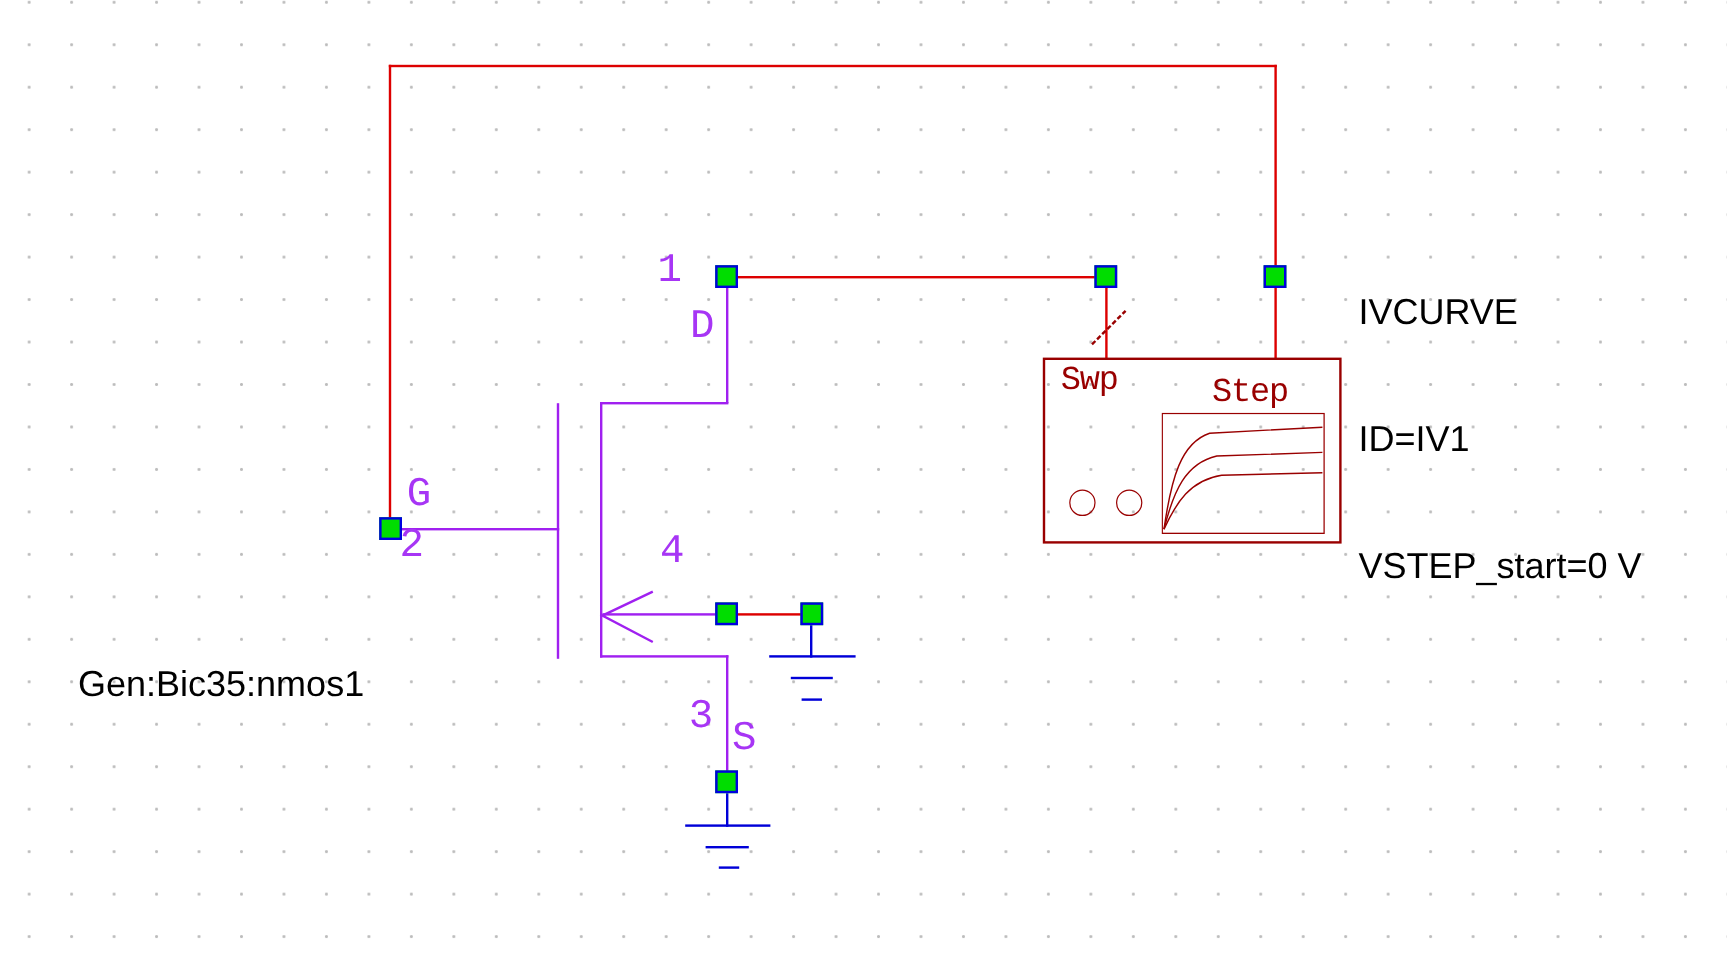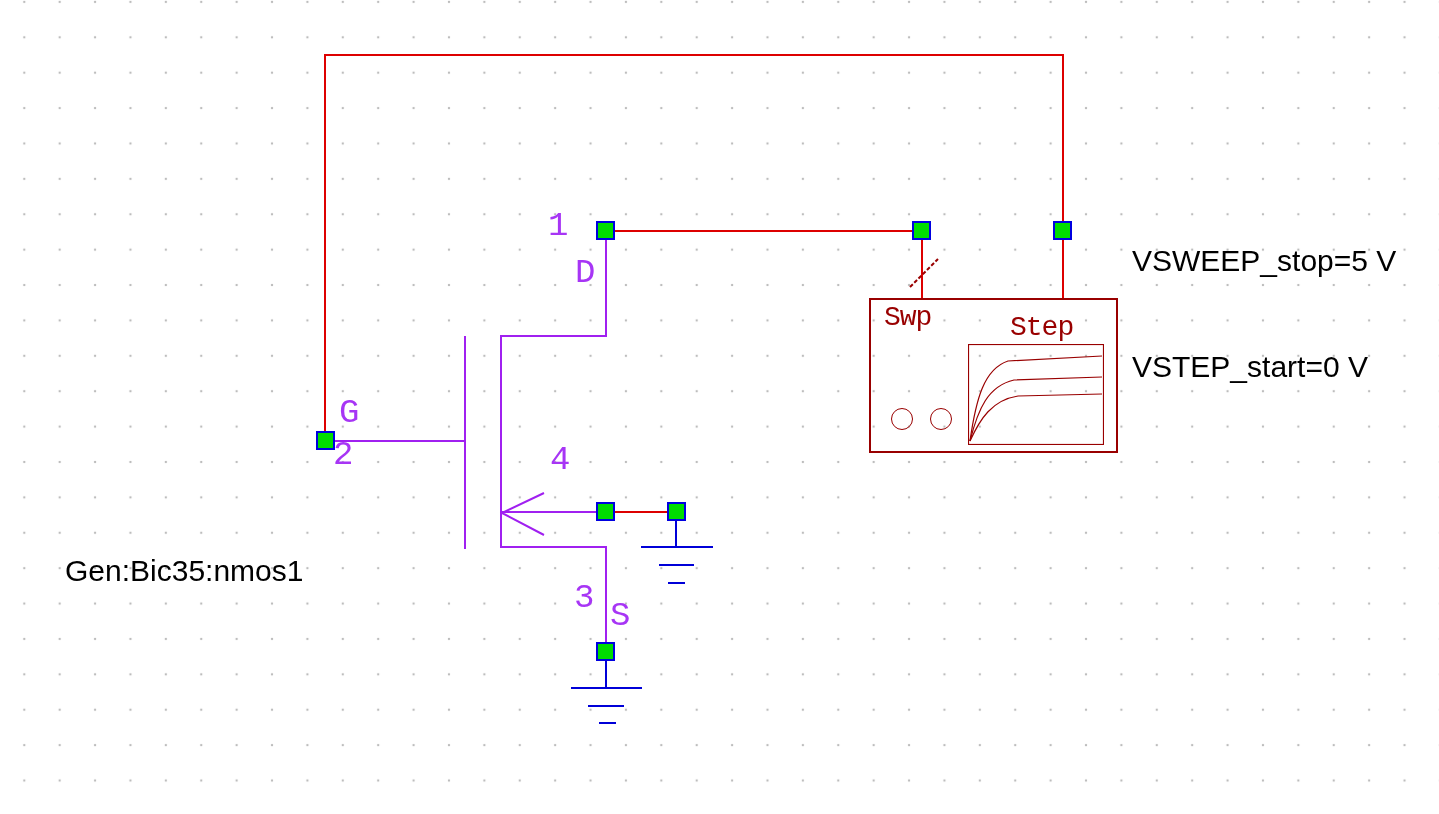--- a/index.html
+++ b/index.html
@@ -112,19 +112,20 @@
   <span class="plabel" style="left:574px;top:581px">3</span>
   <span class="plabel" style="left:610px;top:599px">S</span>
 
   <div class="anno" style="left:65px;top:482px">
     <div>Gen:Bic35:nmos1</div>
     
     
   </div>
 
   <div class="anno" style="left:1132px;top:172px">
-    <div>VSWEEP_stop=5 V</div>
+    <div>IVCURVE</div>
+    <div>ID=IV1</div>
     <div>VSTEP_start=0 V</div>
     
     
   </div>
 
 </div>
 
 </body></html>

